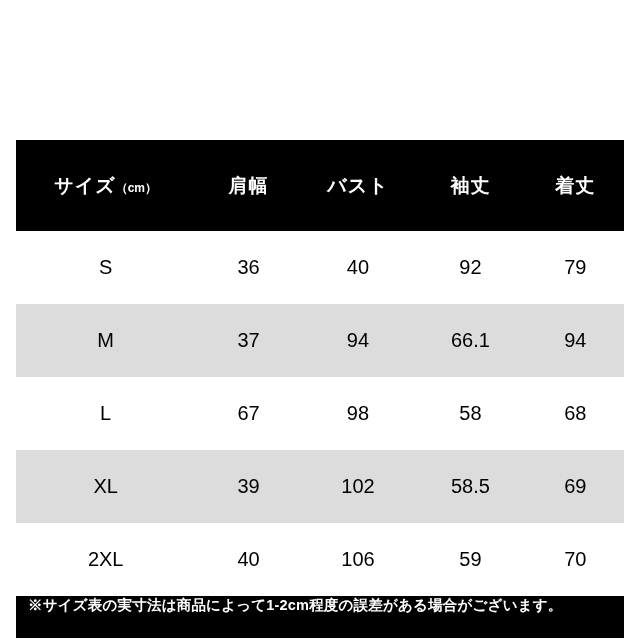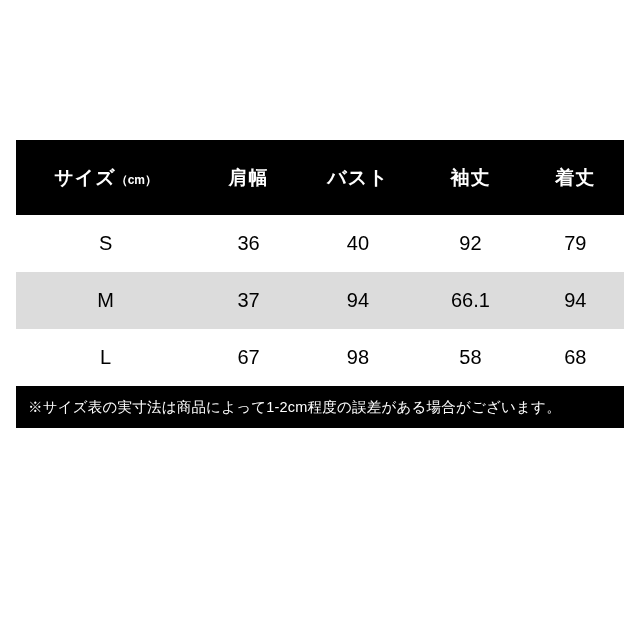--- a/index.html
+++ b/index.html
@@ -27,21 +27,21 @@
   }
   table.size-table {
     width: 100%;
     border-collapse: collapse;
     table-layout: fixed;
   }
   table.size-table th,
   table.size-table td {
     text-align: center;
     vertical-align: middle;
-    padding: 4px;
+    padding: 12px;
     margin: 0;
   }
   thead tr.header-row {
     background: #000000;
   }
   thead tr.header-row th {
     height: 67px;
     color: #ffffff;
     font-size: 19px;
     font-weight: bold;
@@ -67,21 +67,22 @@
   tbody td {
     font-size: 20px;
     color: #000000;
     font-weight: normal;
     height: 49px;
   }
   .note-row {
     background: #000000;
     height: 42px;
     display: flex;
-    align-items: center;
+    align-items: flex-start;
+    font-weight: bold;
   }
   .note-text {
     color: #ffffff;
     font-size: 14.5px;
     padding-left: 12px;
     letter-spacing: 0.2px;
     white-space: nowrap;
   }
   col.c1 { width: 29.5%; }
   col.c2 { width: 17.5%; }
@@ -126,19 +127,33 @@
           <td>66.1</td>
           <td>94</td>
         </tr>
         <tr class="odd-row">
           <td>L</td>
           <td>67</td>
           <td>98</td>
           <td>58</td>
           <td>68</td>
         </tr>
+        <tr class="even-row">
+          <td>XL</td>
+          <td>39</td>
+          <td>102</td>
+          <td>58.5</td>
+          <td>69</td>
+        </tr>
+        <tr class="odd-row">
+          <td>2XL</td>
+          <td>40</td>
+          <td>106</td>
+          <td>59</td>
+          <td>70</td>
+        </tr>
       </tbody>
     </table>
     <div class="note-row">
       <div class="note-text">※サイズ表の実寸法は商品によって1-2cm程度の誤差がある場合がございます。</div>
     </div>
   </div>
 </div>
 
 </body></html>

